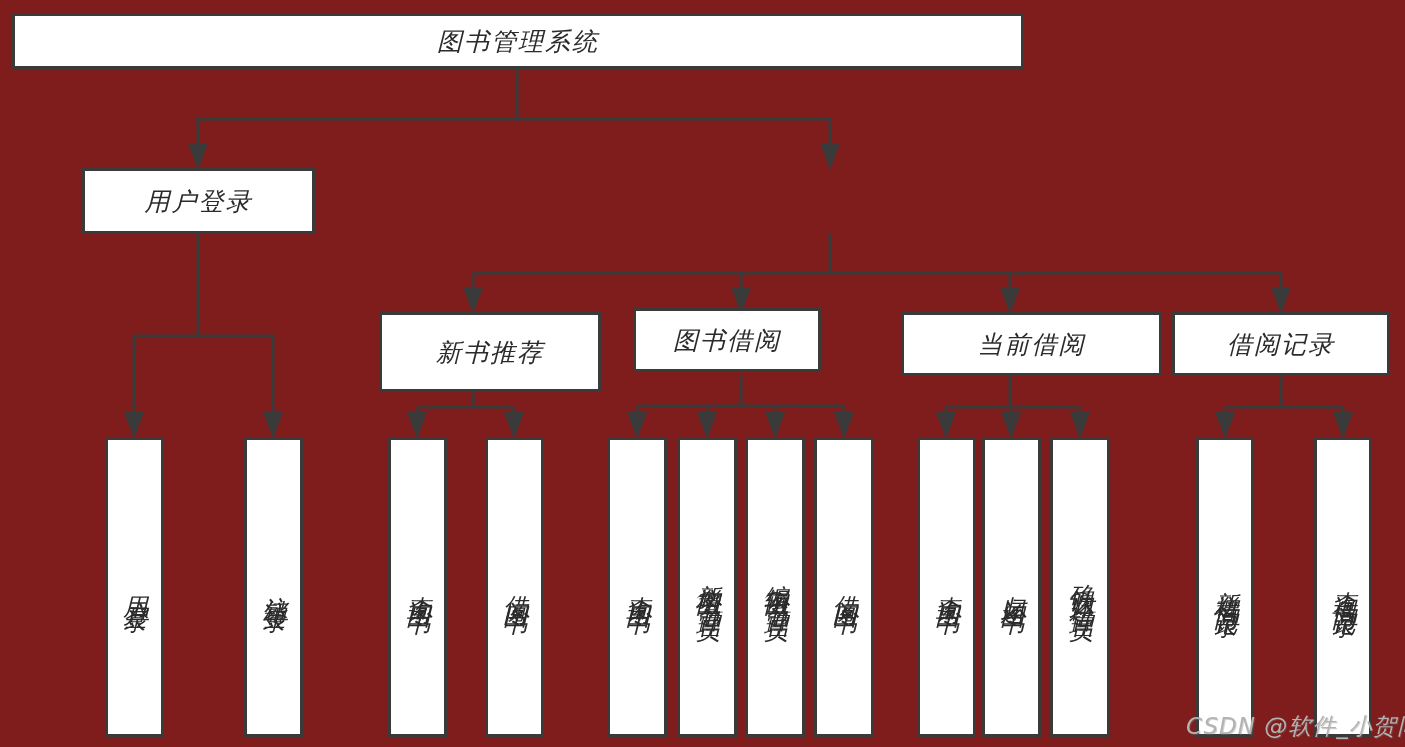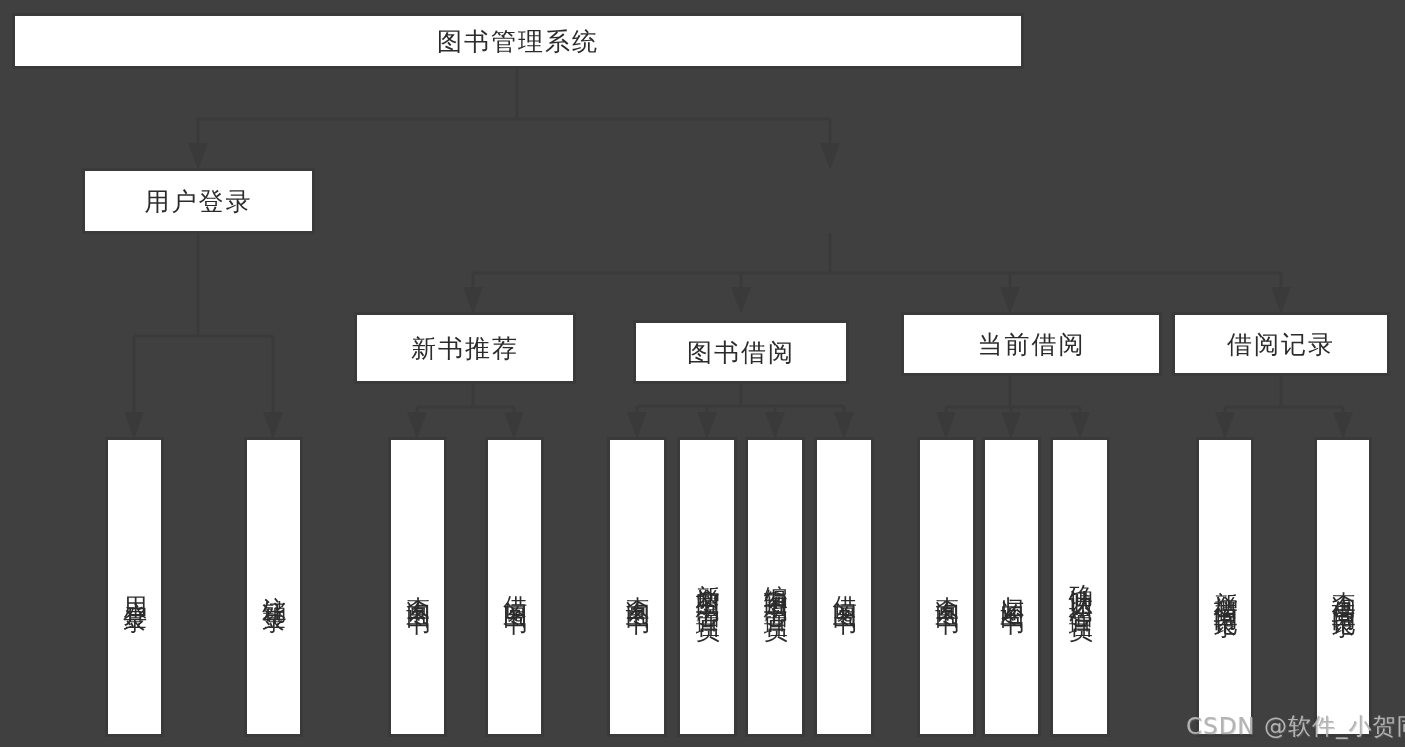--- a/index.html
+++ b/index.html
@@ -1,21 +1,22 @@
 <!DOCTYPE html>
 <html><head>
 <meta charset="utf-8">
 <style>
   html,body{margin:0;padding:0;background:#ffffff;}
   .canvas{
     position:relative;
     width:1405px;height:747px;
-    background:#404040;
+    background:#7f1d1d;
     font-family:"DejaVu Sans","Liberation Sans",sans-serif;
     overflow:hidden;
+    font-style:italic;
   }
   .wires{position:absolute;left:0;top:0;width:1405px;height:747px;}
   .box{
     position:absolute;
     box-sizing:border-box;
     border:3px solid #3a3a3a;
     background:#ffffff;
     display:flex;align-items:center;justify-content:center;
     color:#2b2b2b;
   }
@@ -88,22 +89,22 @@
       <polygon points="1070,412 1090,412 1080,439"></polygon>
       <polygon points="1215,412 1235,412 1225,439"></polygon>
       <polygon points="1333,412 1353,412 1343,439"></polygon>
     </g>
   </svg>
 
   <div class="box hbox" style="left:12px;top:13px;width:1012px;height:56px">图书管理系统</div>
 
   <div class="box hbox" style="left:82px;top:168px;width:233px;height:66px">用户登录</div>
 
-  <div class="box hbox" style="left:354px;top:312px;width:222px;height:72px">新书推荐</div>
-  <div class="box hbox" style="left:633px;top:320px;width:216px;height:64px">图书借阅</div>
+  <div class="box hbox" style="left:379px;top:312px;width:222px;height:80px">新书推荐</div>
+  <div class="box hbox" style="left:633px;top:308px;width:188px;height:64px">图书借阅</div>
   <div class="box hbox" style="left:901px;top:312px;width:261px;height:64px">当前借阅</div>
   <div class="box hbox" style="left:1172px;top:312px;width:218px;height:64px">借阅记录</div>
 
   <div class="box leaf" style="left:105px;width:59px">
     <span>用户登录</span>
   </div>
   <div class="box leaf" style="left:244px;width:59px">
     <span>注销登录</span>
   </div>
 

